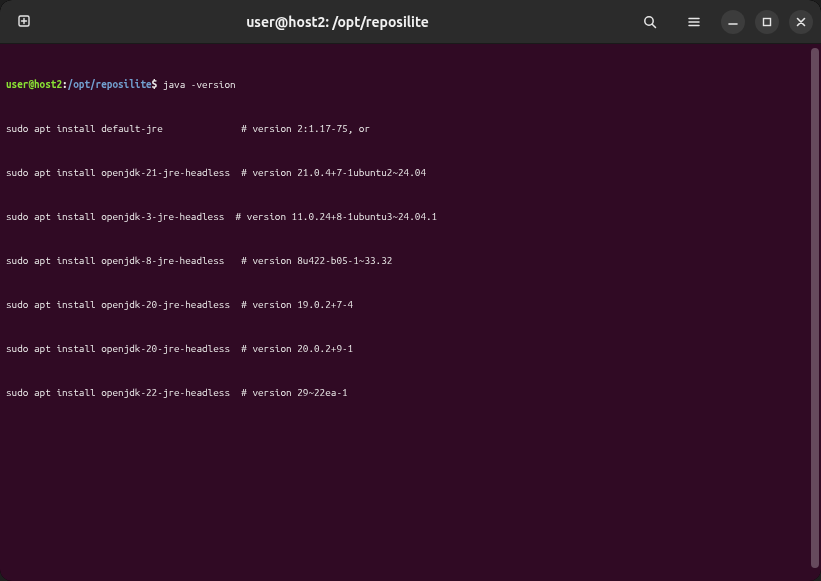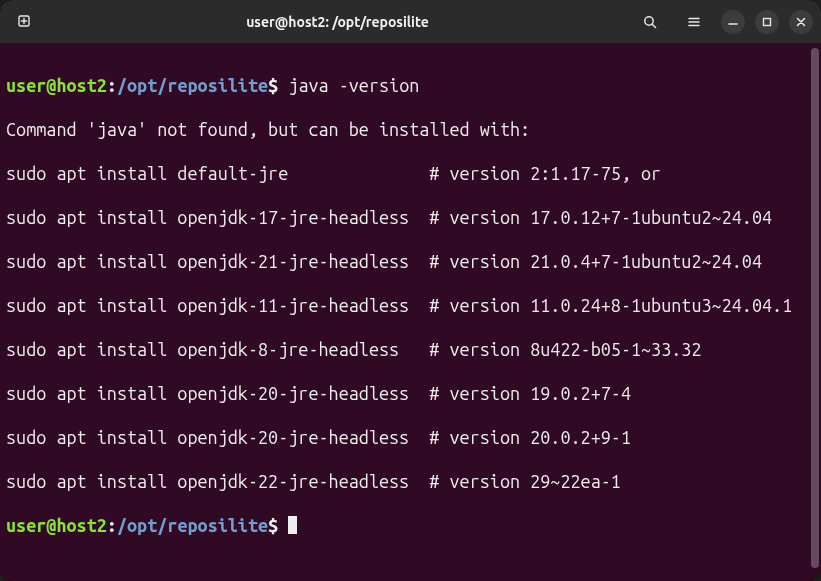--- a/index.html
+++ b/index.html
@@ -80,21 +80,21 @@
       background: #3c3c3c;
     }
     .win-btn svg {
       width: 10px;
       height: 10px;
     }
     .terminal {
       flex: 1;
       background: #300a24;
       padding: 8px 6px 6px 6px;
-      font-size: 18px;
+      font-size: 10px;
       line-height: 22px;
       color: #eeeeec;
       overflow-y: auto;
       white-space: pre;
       position: relative;
     }
     .scrollbar {
       position: absolute;
       right: 2px;
       top: 48px;
@@ -163,28 +163,25 @@
       <button class="win-btn close">
         <svg viewBox="0 0 10 10">
           <path d="M1.5 1.5 L8.5 8.5 M8.5 1.5 L1.5 8.5" stroke="#e6e6e6" stroke-width="1.6" stroke-linecap="round"></path>
         </svg>
       </button>
     </div>
   </div>
 
   <div class="terminal">
 <span class="line"><span class="prompt-user">user@host2</span><span class="prompt-colon">:</span><span class="prompt-path">/opt/reposilite</span><span class="prompt-dollar">$</span> <span class="cmd">java -version</span></span>
-<span class="line out">Command 'java' not found, but can be installed with:</span>
 <span class="line out">sudo apt install default-jre              # version 2:1.17-75, or</span>
-<span class="line out">sudo apt install openjdk-17-jre-headless  # version 17.0.12+7-1ubuntu2~24.04</span>
 <span class="line out">sudo apt install openjdk-21-jre-headless  # version 21.0.4+7-1ubuntu2~24.04</span>
-<span class="line out">sudo apt install openjdk-11-jre-headless  # version 11.0.24+8-1ubuntu3~24.04.1</span>
+<span class="line out">sudo apt install openjdk-3-jre-headless  # version 11.0.24+8-1ubuntu3~24.04.1</span>
 <span class="line out">sudo apt install openjdk-8-jre-headless   # version 8u422-b05-1~33.32</span>
 <span class="line out">sudo apt install openjdk-20-jre-headless  # version 19.0.2+7-4</span>
 <span class="line out">sudo apt install openjdk-20-jre-headless  # version 20.0.2+9-1</span>
 <span class="line out">sudo apt install openjdk-22-jre-headless  # version 29~22ea-1</span>
-<span class="line"><span class="prompt-user">user@host2</span><span class="prompt-colon">:</span><span class="prompt-path">/opt/reposilite</span><span class="prompt-dollar">$</span> <span class="cursor"></span></span>
   </div>
 
   <div class="scrollbar">
     <div class="scrollbar-thumb"></div>
   </div>
 </div>
 
 </body></html>

